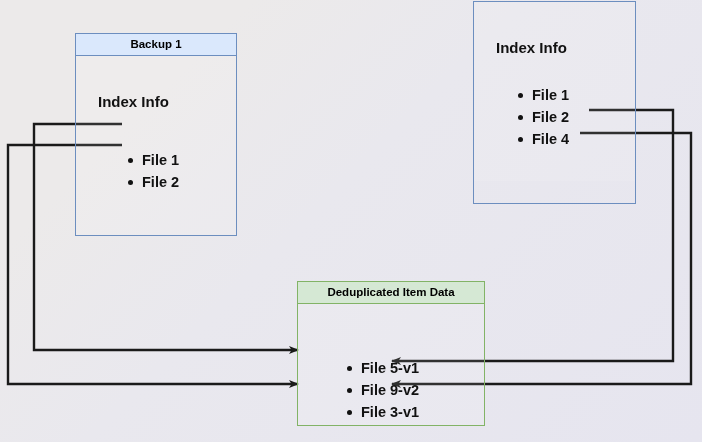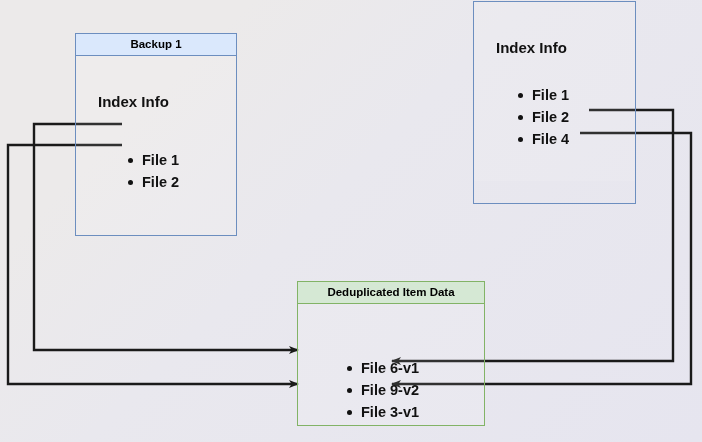--- a/index.html
+++ b/index.html
@@ -142,20 +142,20 @@
         <li>File 2</li>
         <li>File 4</li>
       </ul>
     </div>
   </div>
 
   <div class="box green" id="dedup">
     <div class="hdr">Deduplicated Item Data</div>
     <div class="body">
       <ul class="files">
-        <li>File 6-v1</li>
+        <li>File 5-v1</li>
         <li>File 9-v2</li>
         <li>File 3-v1</li>
       </ul>
     </div>
   </div>
 
 </div>
 
 </body></html>

